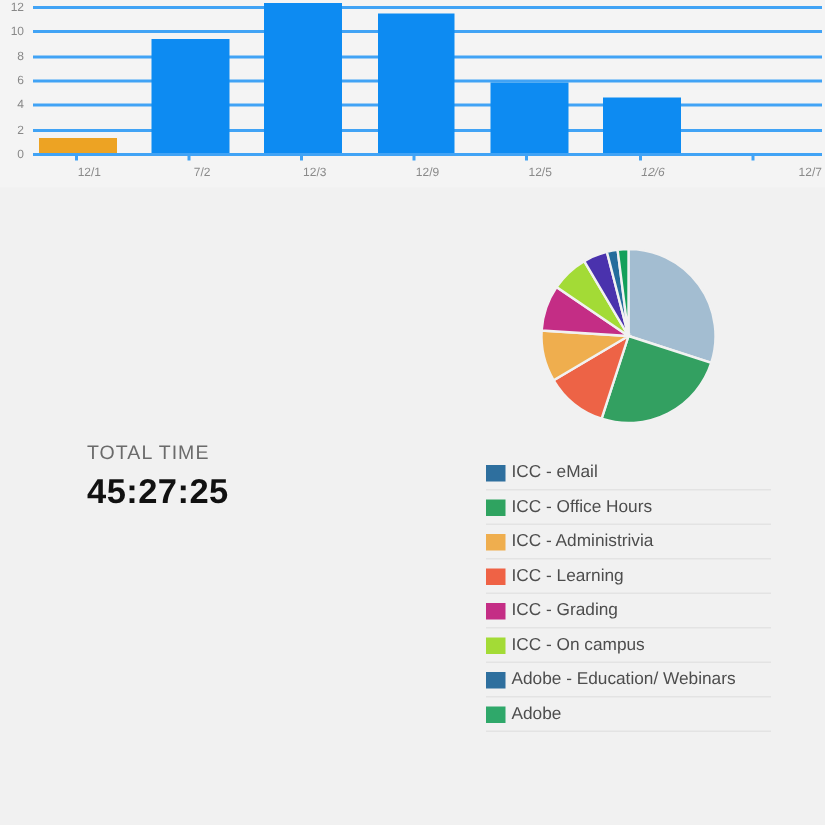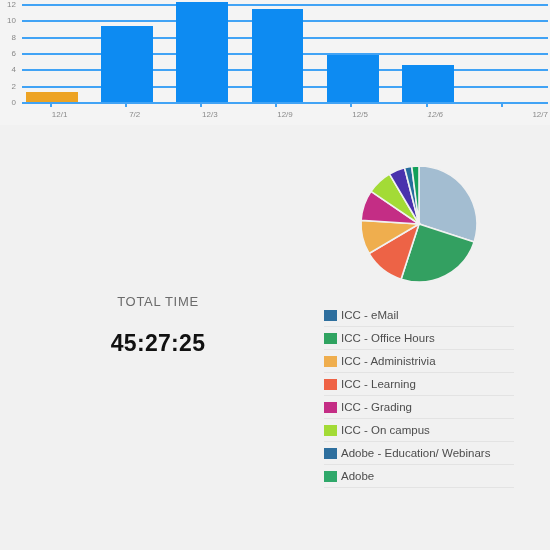--- a/index.html
+++ b/index.html
@@ -85,30 +85,30 @@
     height: 2px;
     background: #41a3f5;
   }
 
   
   #total-time-block {
     position: absolute;
     left: 58px;
     top: 294px;
     width: 200px;
-    text-align: center;
+    text-align: left;
   }
   #total-time-label {
     font-size: 13px;
     letter-spacing: 0.7px;
     color: #6b6b6b;
     font-family: "Liberation Sans", sans-serif;
   }
   #total-time-value {
-    margin-top: 21px;
+    margin-top: 5px;
     font-size: 23px;
     font-weight: bold;
     color: #111111;
     letter-spacing: 0.3px;
   }
 
   
   #pie-chart-panel {
     position: absolute;
     left: 355px;

